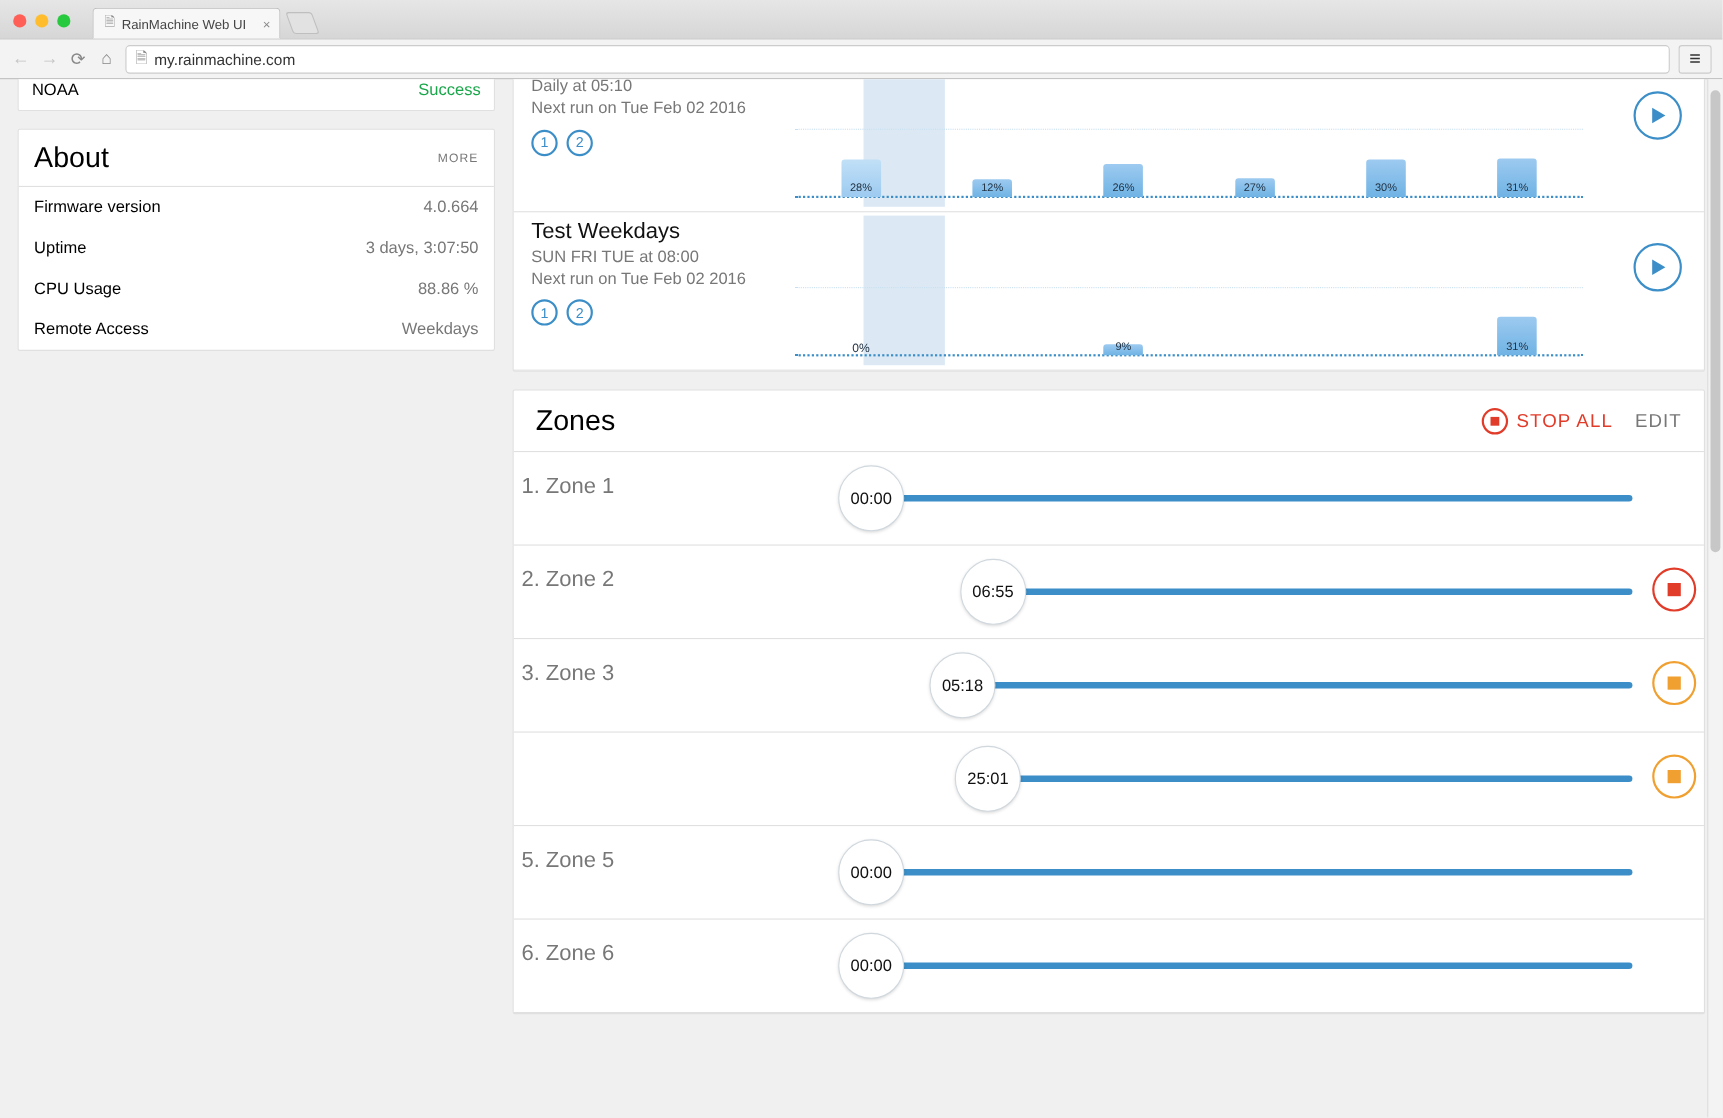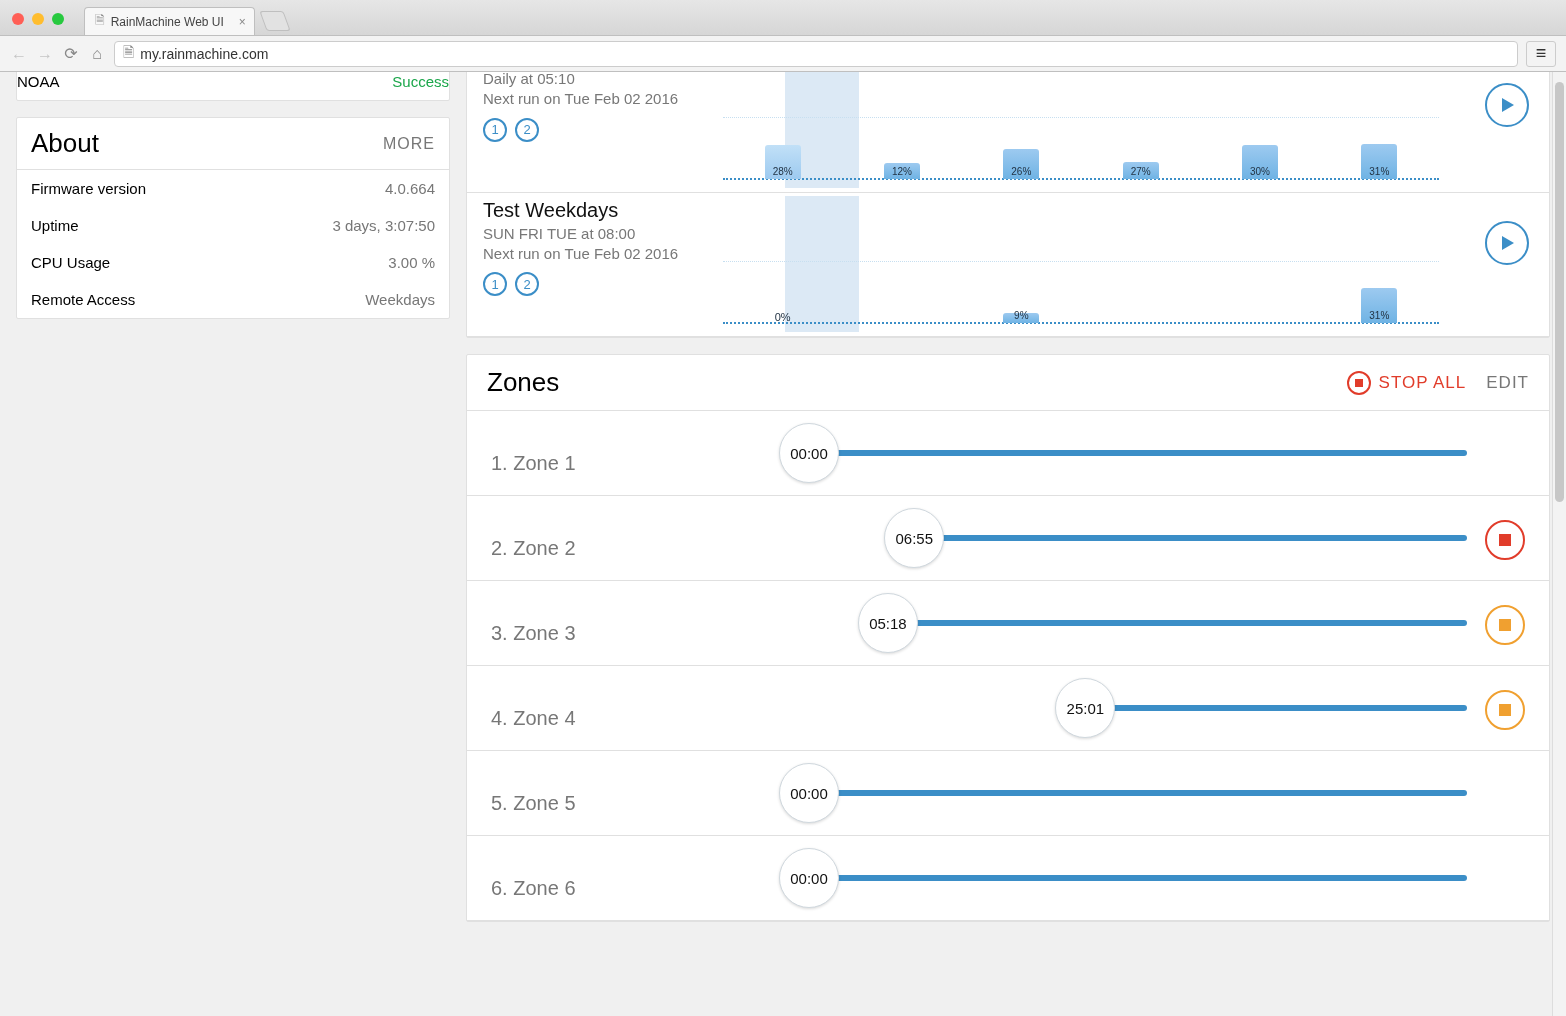--- a/index.html
+++ b/index.html
@@ -35,27 +35,27 @@
   .menu-icn{ font-size:18px; color:#333; border:1px solid #ccc; border-radius:3px; height:26px; width:30px; display:flex;align-items:center;justify-content:center;}
 
   
   .page { display:flex; padding:0 16px; gap:16px; height:calc(100% - 72px); overflow:hidden; position:relative;}
   .col-left { width:434px; flex-shrink:0; }
   .col-right { flex:1; min-width:0; }
 
   .card { background:#fff; border:1px solid var(--border); border-radius:2px; margin-bottom:16px; }
 
   
-  .noaa-row { display:flex; justify-content:space-between; padding:4px 0 10px; font-size:15px; }
+  .noaa-row { display:flex; justify-content:space-between; padding:4px 12px 10px; font-size:15px; }
   .noaa-row .status{ color:var(--green); font-weight:500; }
 
   
   .about-header { display:flex; justify-content:space-between; align-items:center; padding:10px 14px; border-bottom:1px solid var(--border);}
   .about-header h2{ font-size:26px; font-weight:400; }
-  .about-header .more{ color:var(--text-gray); font-size:16px; letter-spacing:1px; }
+  .about-header .more{ color:var(--text-gray); font-size:11px; letter-spacing:1px; }
   .about-row { display:flex; justify-content:space-between; padding:10px 14px; font-size:15px;text-align:right; }
   .about-row .val{ color:var(--text-gray); }
 
   
   .program { padding:6px 20px 6px 16px; border-bottom:1px solid var(--border); position:relative; }
   .program-info h3 { font-size:20px; font-weight:400; color:#111; margin-bottom:2px;}
   .program-info .sched, .program-info .next { font-size:15px; color:var(--text-gray); line-height:1.35;}
   .zone-badges { display:flex; gap:8px; margin-top:8px; }
   .zone-badge { width:24px; height:24px; border:2px solid var(--blue); color:var(--blue); border-radius:50%; display:flex; align-items:center; justify-content:center; font-size:13px; font-weight:500;}
   .play-btn { position:absolute; right:20px; top:28px; width:44px; height:44px; border:2px solid var(--blue); border-radius:50%; display:flex; align-items:center; justify-content:center; }
@@ -73,21 +73,21 @@
   .pct-alone{ font-size:11px; color:#234; }
 
   
   .zones-header { display:flex; align-items:center; padding:12px 20px; border-bottom:1px solid var(--border); gap:20px; }
   .zones-header h2 { font-size:26px; font-weight:400; flex:1; }
   .stop-all { display:flex; align-items:center; gap:8px; color:var(--red); font-size:17px; letter-spacing:1px; }
   .stop-all .icon { width:24px; height:24px; border:2px solid var(--red); border-radius:50%; display:flex;align-items:center;justify-content:center;}
   .stop-all .icon .sq{ width:8px;height:8px;background:var(--red);}
   .edit { color:var(--text-gray); font-size:17px; letter-spacing:1px;}
 
-  .zone-row { display:flex; align-items:flex-end; padding:20px 24px; border-bottom:1px solid var(--border); gap:18px; min-height:78px;}
+  .zone-row { display:flex; align-items:flex-start; padding:20px 7px; border-bottom:1px solid var(--border); gap:18px; min-height:78px;}
   .zone-label { width:300px; color:var(--text-gray); font-size:20px; }
   .slider { flex:1; position:relative; height:44px; display:flex; align-items:center;}
   .track-fill { position:absolute; height:6px; background:var(--blue); border-radius:3px; }
   .knob { position:absolute; width:60px; height:60px; background:#fff; border:1px solid #d0d8de; border-radius:50%; display:flex; align-items:center; justify-content:center; font-size:15px; color:#111; box-shadow:0 1px 3px rgba(0,0,0,.15); top:50%; transform:translate(-50%, -50%);}
   .zone-action { width:40px; height:40px; border-radius:50%; border:2px solid; display:flex; align-items:center; justify-content:center; flex-shrink:0;}
   .zone-action .sq{width:12px;height:12px;}
   .zone-action.red{border-color:var(--red);} .zone-action.red .sq{background:var(--red);}
   .zone-action.orange{border-color:var(--orange);} .zone-action.orange .sq{background:var(--orange);}
   .zone-action.placeholder{border:none;}
 
@@ -142,21 +142,21 @@
           <div class="about-row">
             <span>Firmware version</span>
                <span class="val">4.0.664</span>
           </div>
           <div class="about-row">
             <span>Uptime</span>
                <span class="val">3 days, 3:07:50</span>
           </div>
           <div class="about-row">
             <span>CPU Usage</span>
-               <span class="val">3.00 %</span>
+               <span class="val">88.86 %</span>
           </div>
           <div class="about-row">
             <span>Remote Access</span>
                <span class="val">Weekdays</span>
           </div>
         </div>
     </div>
   </div>
 
   <div class="col-right">
@@ -289,21 +289,20 @@
     <div class="zone-label">3. Zone 3</div>
     <div class="slider">
       <div class="track-fill" style="left:12%; right:0;"></div>
       <div class="knob" style="left:12%;">05:18</div>
     </div>
     <div class="zone-action orange">
               <span class="sq"></span>
             </div>
           </div>
           <div class="zone-row">
-    <div class="zone-label">4. Zone 4</div>
     <div class="slider">
       <div class="track-fill" style="left:42%; right:0;"></div>
       <div class="knob" style="left:42%;">25:01</div>
     </div>
     <div class="zone-action orange">
               <span class="sq"></span>
             </div>
           </div>
           <div class="zone-row">
     <div class="zone-label">5. Zone 5</div>

